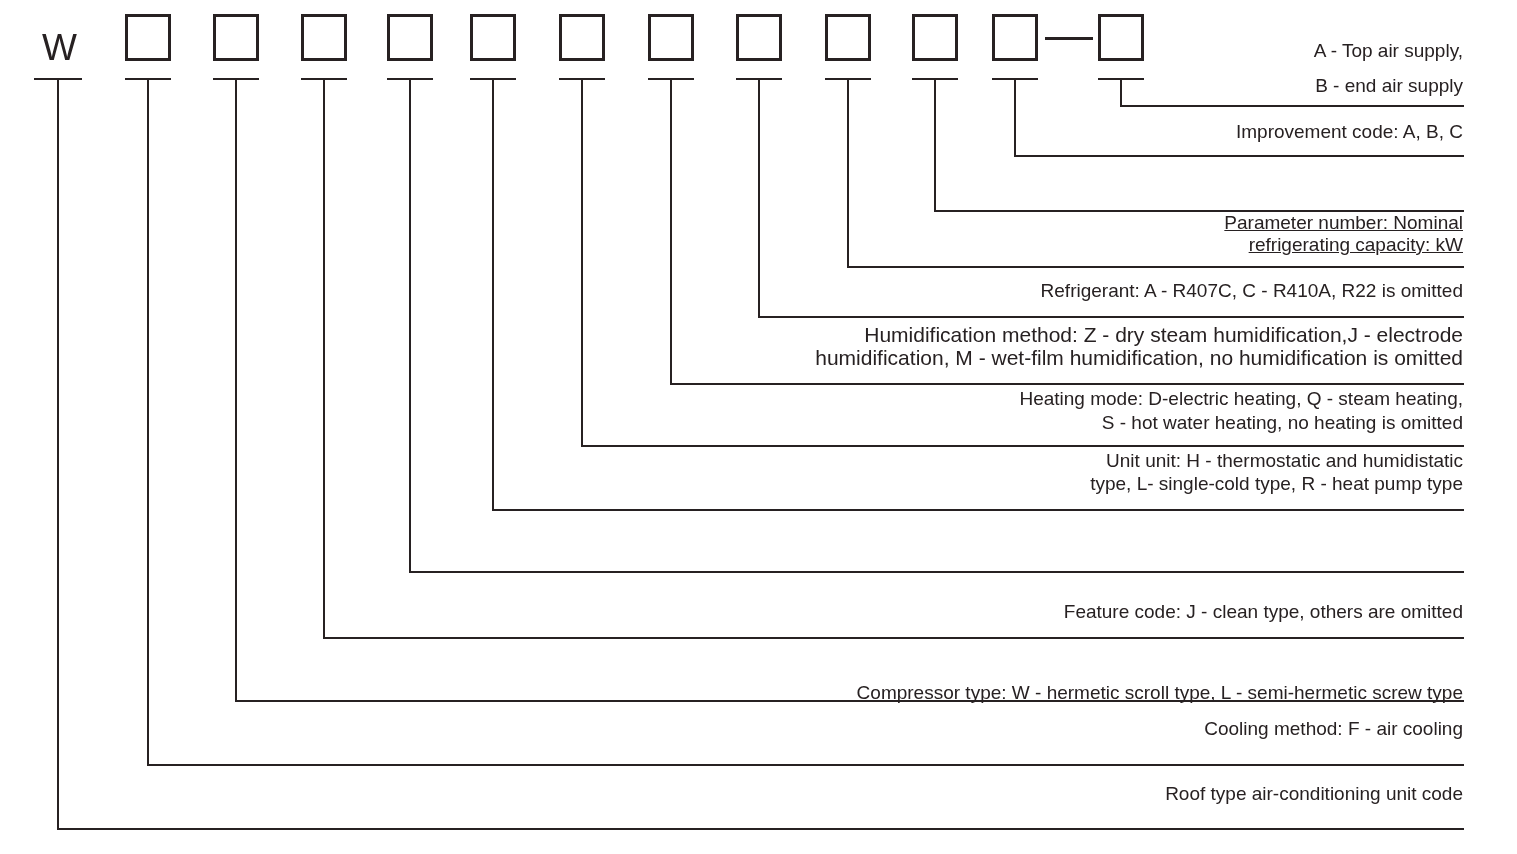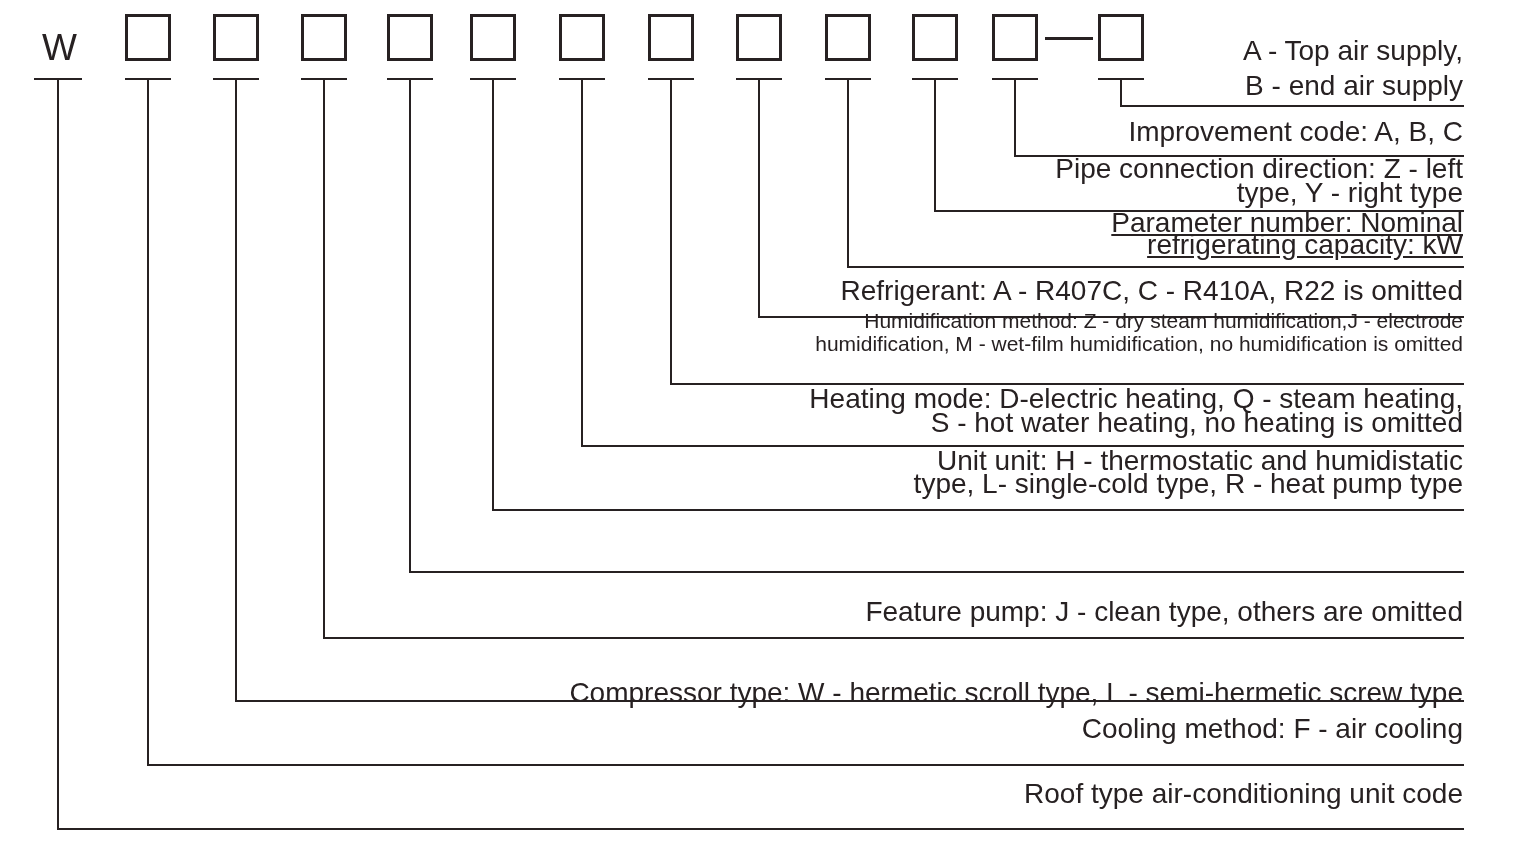--- a/index.html
+++ b/index.html
@@ -39,21 +39,21 @@
     position:absolute;
     box-sizing:border-box;
     top:80px;
     border-left:2px solid #272122;
     border-bottom:2px solid #272122;
   }
   .lbl{
     position:absolute;
     right:54px;
     text-align:right;
-    font-size:28px;
+    font-size:19px;
     line-height:29px;
     white-space:nowrap;
     color:#272122;
   }
   .lbl span{display:block;}
   .lbl.small{font-size:21px;line-height:23px;}
 </style>
 </head>
 <body>
 
@@ -106,52 +106,48 @@
 
   <div class="lbl" style="top:33px;line-height:35px;">
     <span>A - Top air supply,</span>
     <span>B - end air supply</span>
   </div>
 
   <div class="lbl" style="top:117px;">
     <span>Improvement code: A, B, C</span>
   </div>
 
-  <div class="lbl" style="top:157px;line-height:24px;">
-    <span>Pipe connection direction: Z - left</span>
-    <span>type, Y - right type</span>
-  </div>
 
   <div class="lbl" style="top:212px;line-height:22px;text-decoration:underline;">
     <span>Parameter number: Nominal</span>
     <span>refrigerating capacity: kW</span>
   </div>
 
   <div class="lbl" style="top:276px;text-align:center;">
     <span>Refrigerant: A - R407C, C - R410A, R22 is omitted</span>
   </div>
 
-  <div class="lbl small" style="top:309px;">
+  <div class="lbl small" style="top:323px;">
     <span>Humidification method: Z - dry steam humidification,J - electrode</span>
     <span>humidification, M - wet-film humidification, no humidification is omitted</span>
   </div>
 
   <div class="lbl" style="top:387px;line-height:24px;">
     <span>Heating mode: D-electric heating, Q - steam heating,</span>
     <span>S - hot water heating, no heating is omitted</span>
   </div>
 
   <div class="lbl" style="top:449px;line-height:23px;">
     <span>Unit unit: H - thermostatic and humidistatic</span>
     <span>type, L- single-cold type, R - heat pump type</span>
   </div>
 
 
   <div class="lbl" style="top:597px;">
-    <span>Feature pump: J - clean type, others are omitted</span>
+    <span>Feature code: J - clean type, others are omitted</span>
   </div>
 
   <div class="lbl" style="top:678px;">
     <span>Compressor type: W - hermetic scroll type, L - semi-hermetic screw type</span>
   </div>
 
   <div class="lbl" style="top:714px;">
     <span>Cooling method: F - air cooling</span>
   </div>
 

